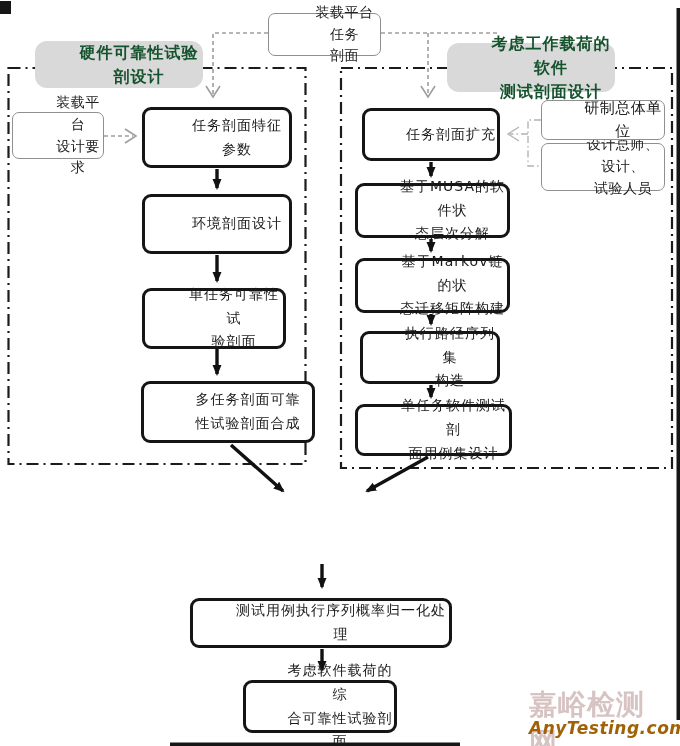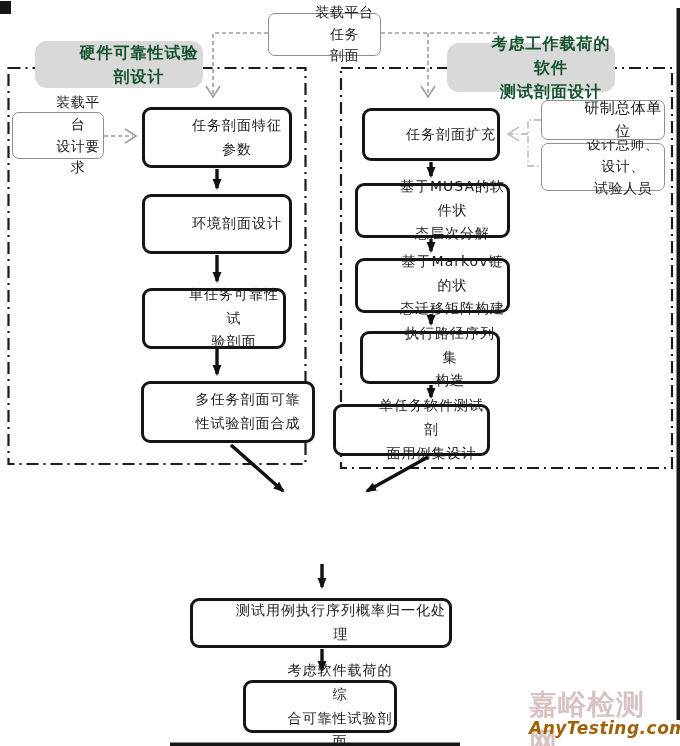--- a/index.html
+++ b/index.html
@@ -93,21 +93,21 @@
   <div class="abs step-box" style="left:141px;top:381px;width:174px;height:62px;">多任务剖面可靠
 性试验剖面合成</div>
 
   <div class="abs step-box" style="left:362px;top:108px;width:138px;height:53px;">任务剖面扩充</div>
   <div class="abs step-box" style="left:355px;top:183px;width:155px;height:55px;">基于MUSA的软件状
 态层次分解</div>
   <div class="abs step-box" style="left:355px;top:258px;width:155px;height:55px;">基于Markov链的状
 态迁移矩阵构建</div>
   <div class="abs step-box" style="left:360px;top:331px;width:140px;height:53px;">执行路径序列集
 构造</div>
-  <div class="abs step-box" style="left:333px;top:404px;width:157px;height:52px;">单任务软件测试剖
+  <div class="abs step-box" style="left:355px;top:404px;width:157px;height:52px;">单任务软件测试剖
 面用例集设计</div>
 
   <div class="abs step-box" style="left:190px;top:598px;width:262px;height:50px;">测试用例执行序列概率归一化处理</div>
   <div class="abs step-box" style="left:243px;top:680px;width:154px;height:53px;">考虑软件载荷的综
 合可靠性试验剖面</div>
 
   <div class="wm-name">嘉峪检测网</div>
   <div class="wm-url">AnyTesting.com</div>
 
 </div>

